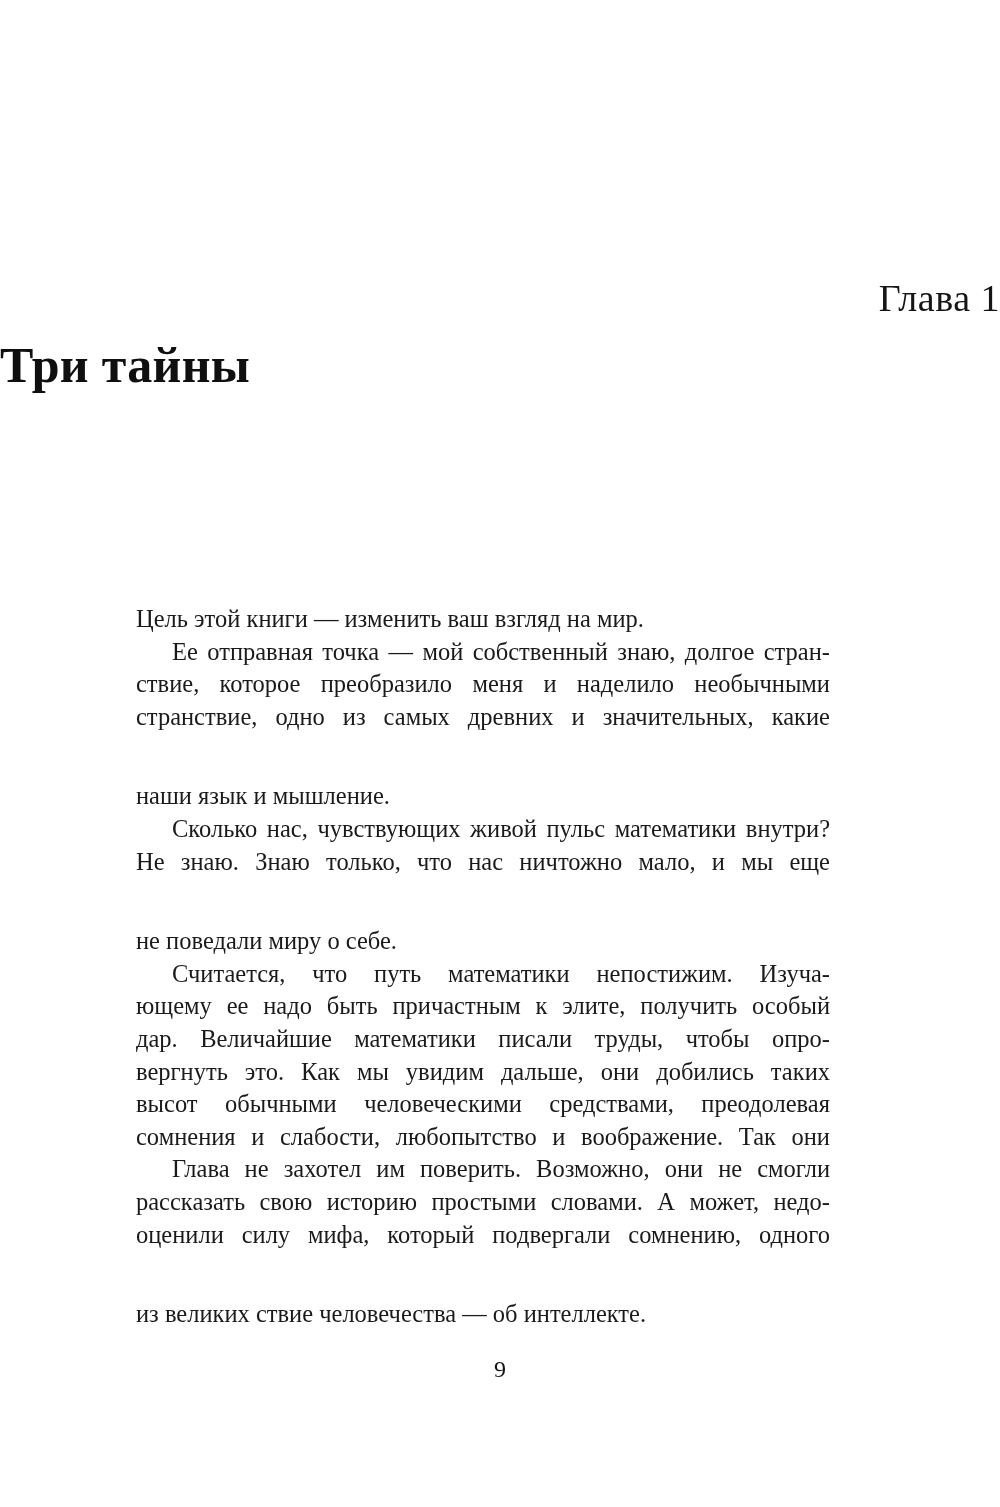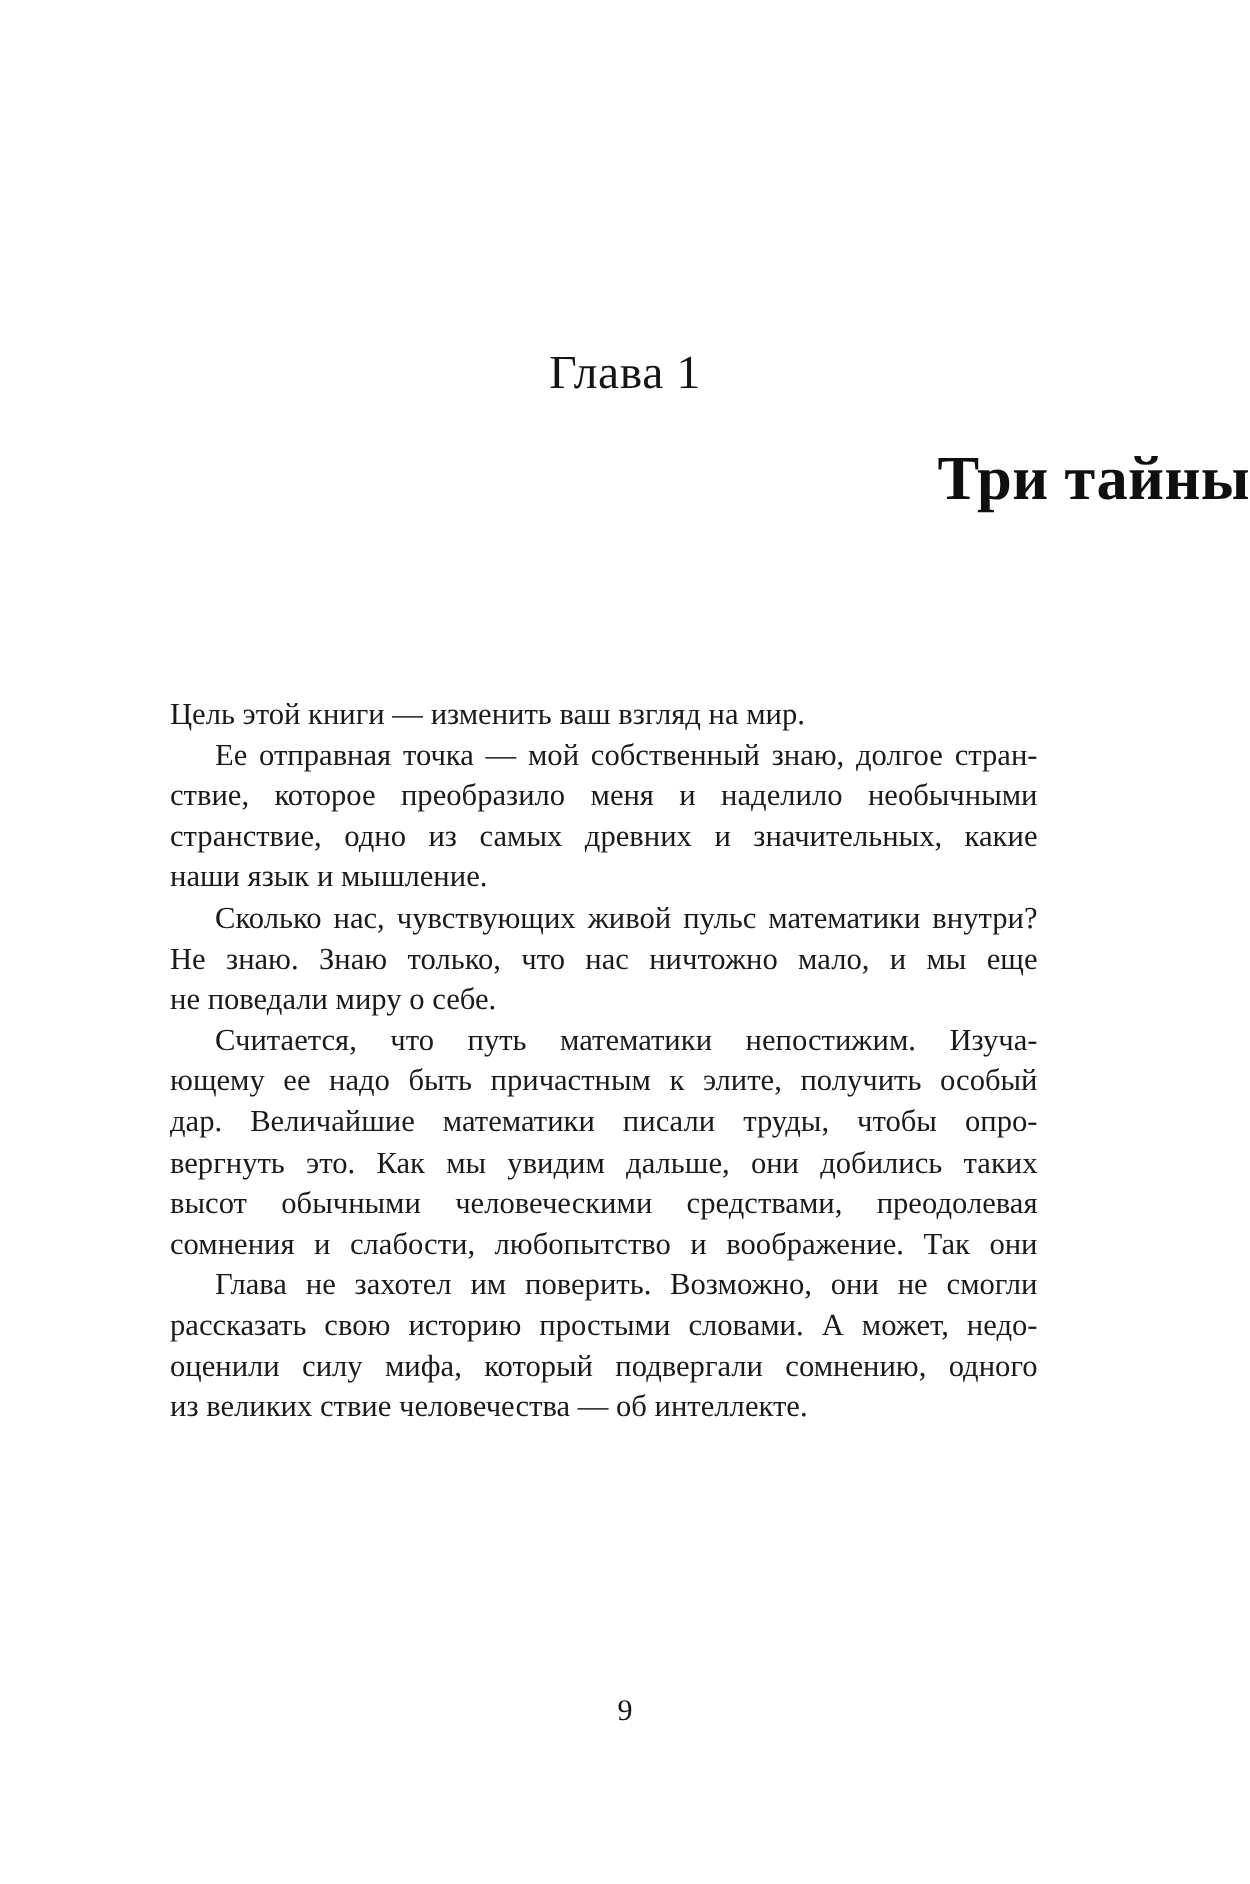--- a/index.html
+++ b/index.html
@@ -1,38 +1,38 @@
 <!DOCTYPE html>
 <html><head>
 <meta charset="utf-8">
 <style>
   html, body { margin: 0; padding: 0; background: #ffffff; }
   body { width: 1000px; height: 1507px; position: relative; overflow: hidden; color: #141414; }
   .page { position: absolute; left: 0; top: 0; width: 1000px; height: 1507px; background: #ffffff; }
   .chapter-label {
-    position: absolute; left: 0; width: 1000px; top: 276px; text-align: center;
+    position: absolute; left: 0; width: 1000px; top: 276px; text-align: right;
     font-family: "Liberation Serif", "DejaVu Serif", serif; font-size: 38px; font-weight: normal;
     letter-spacing: 0.5px; color: #151515;
   }
   .chapter-title {
-    position: absolute; left: 0; width: 1000px; top: 353px; text-align: right;
+    position: absolute; left: 0; width: 1000px; top: 336px; text-align: left;
     font-family: "Liberation Serif", "DejaVu Serif", serif; font-size: 50px; font-weight: bold;
     color: #0f0f0f; letter-spacing: 0.3px;
   }
   .body-text {
     position: absolute; left: 136px; top: 556px; width: 694px;
     font-family: "Liberation Serif", "DejaVu Serif", serif; font-size: 24.5px;
     color: #1a1a1a;
   }
   .line {
     display: block; height: 32.6px; line-height: 32.6px; white-space: nowrap;
     text-align: justify; text-align-last: justify;
   }
   .line.indent { padding-left: 36px; }
-  .line.last { text-align-last: left; }
+  .line.last { text-align-last: left; margin-top: 47px; }
   .page-number {
     position: absolute; left: 0; width: 1000px; top: 1356px; text-align: center;
     font-family: "Liberation Serif", "DejaVu Serif", serif; font-size: 24px; color: #141414;
   }
 </style>
 </head>
 <body>
 
 <div class="page">
   <div class="chapter-label">Глава 1</div>

